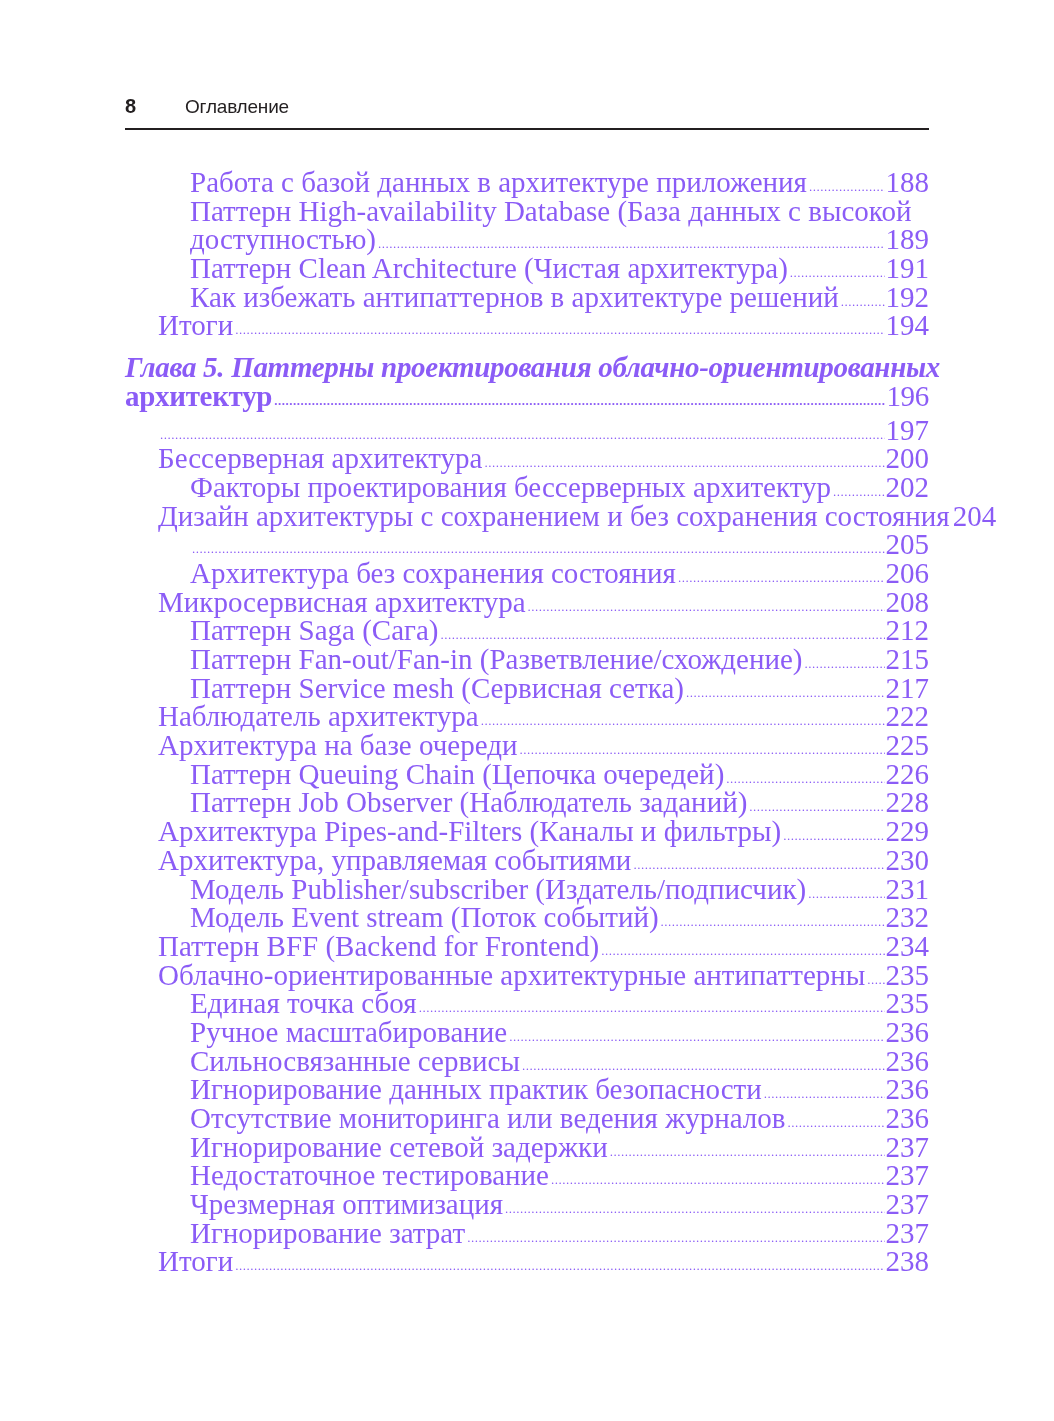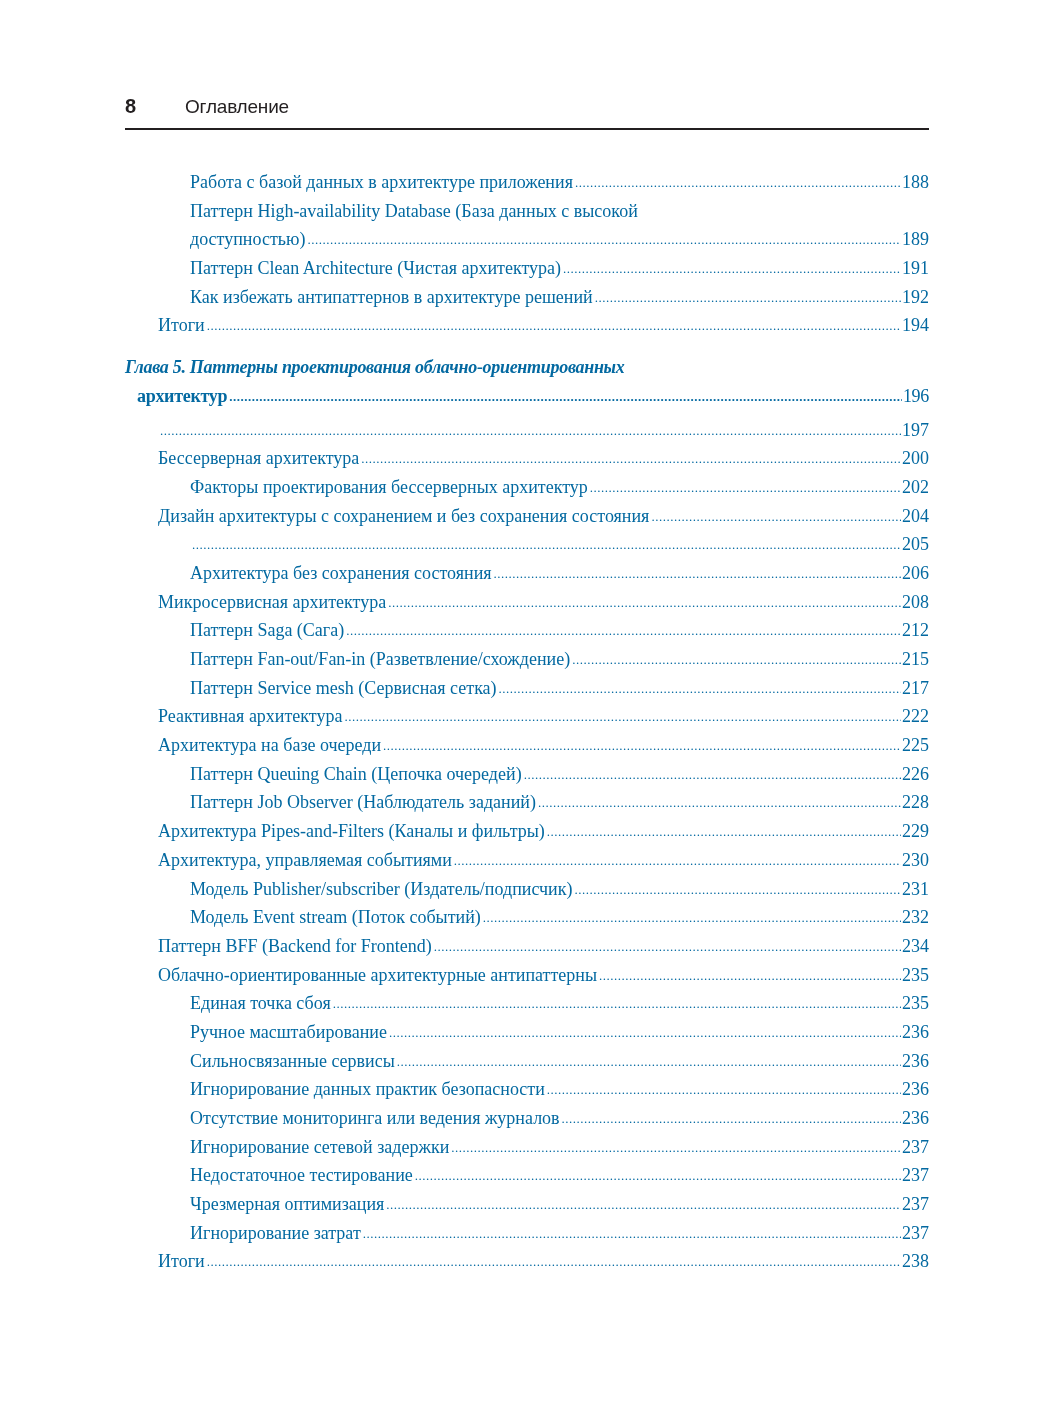--- a/index.html
+++ b/index.html
@@ -4,32 +4,32 @@
 <style>
   html, body { margin: 0; padding: 0; background: #ffffff; }
   body { width: 1054px; height: 1421px; position: relative; overflow: hidden; color: #231f20; }
   .page { position: absolute; left: 0; top: 0; width: 1054px; height: 1421px; }
   .running-head { position: absolute; left: 125px; top: 93px; width: 804px; height: 30px;
     font-family: "Liberation Sans", sans-serif; font-size: 19px; color: #231f20; }
   .running-head .num { position: absolute; left: 0; top: 2px; font-weight: bold; font-size: 20px; }
   .running-head .title { position: absolute; left: 60px; top: 3px; letter-spacing: -0.2px; text-align: right; }
   .rule { position: absolute; left: 125px; top: 128px; width: 804px; height: 0; border-top: 2px solid #231f20; }
   .toc { position: absolute; left: 125px; top: 168px; width: 804px;
-    font-family: "Liberation Serif", serif; font-size: 18px; color: #0369a1; }
+    font-family: "Liberation Serif", serif; font-size: 29px; color: #8b5cf6; }
   .row { display: flex; align-items: baseline; height: 28.7px; line-height: 28.7px; white-space: nowrap; }
   .row.l1 { padding-left: 33px; }
   .row.l2 { padding-left: 65px; }
   .row .label { flex: 0 0 auto; }
   .row .leader { flex: 1 1 auto; overflow: hidden; margin: 0 1px 0 2px; position: relative; top: -1px; }
   .row .leader::after { content: "........................................................................................................................................................................................................................"; letter-spacing: 0.5px; font-size: 13px; }
   .row .page-no { flex: 0 0 auto; text-align: center; }
   .row.wrap-first { height: 28.7px; }
   .row.chapter { font-weight: bold; letter-spacing: -0.3px; font-style: italic; }
   .chapter-block { margin-top: 13px; }
-  .row.chapter-cont { font-weight: bold; letter-spacing: -0.3px; margin-left: 12px; }
+  .row.chapter-cont { font-weight: bold; letter-spacing: -0.3px; }
   .row.chapter-cont .page-no { font-weight: normal; }
   .spacer { height: 5px; }
 </style>
 </head>
 <body>
 
 <div class="page">
 
   <div class="running-head">
     <span class="num">8</span>
@@ -123,21 +123,21 @@
           <span class="label">Паттерн Fan-out/Fan-in (Разветвление/схождение)</span>
           <span class="leader"></span>
           <span class="page-no">215</span>
         </div>
         <div class="row l2">
           <span class="label">Паттерн Service mesh (Сервисная сетка)</span>
           <span class="leader"></span>
           <span class="page-no">217</span>
         </div>
         <div class="row l1">
-          <span class="label">Реактивная архитектура</span>
+          <span class="label">Наблюдатель архитектура</span>
           <span class="leader"></span>
           <span class="page-no">222</span>
         </div>
         <div class="row l1">
           <span class="label">Архитектура на базе очереди</span>
           <span class="leader"></span>
           <span class="page-no">225</span>
         </div>
         <div class="row l2">
           <span class="label">Паттерн Queuing Chain (Цепочка очередей)</span>

